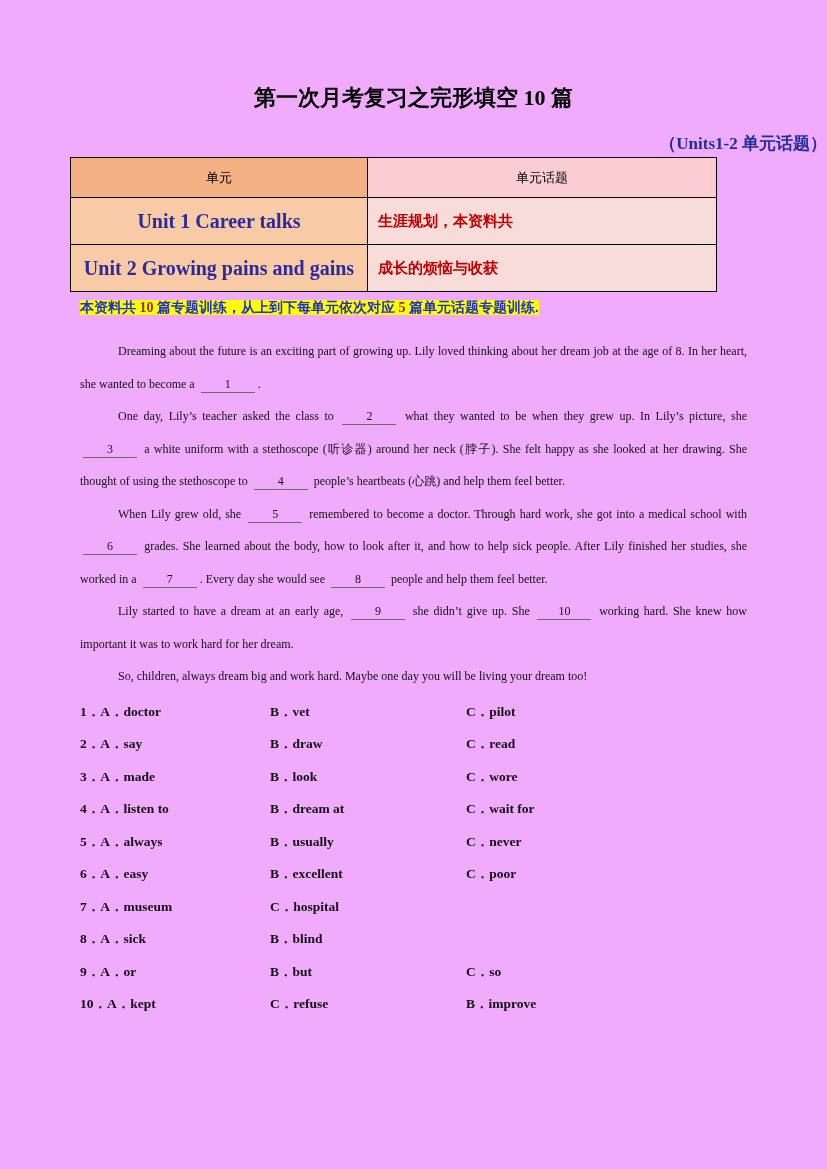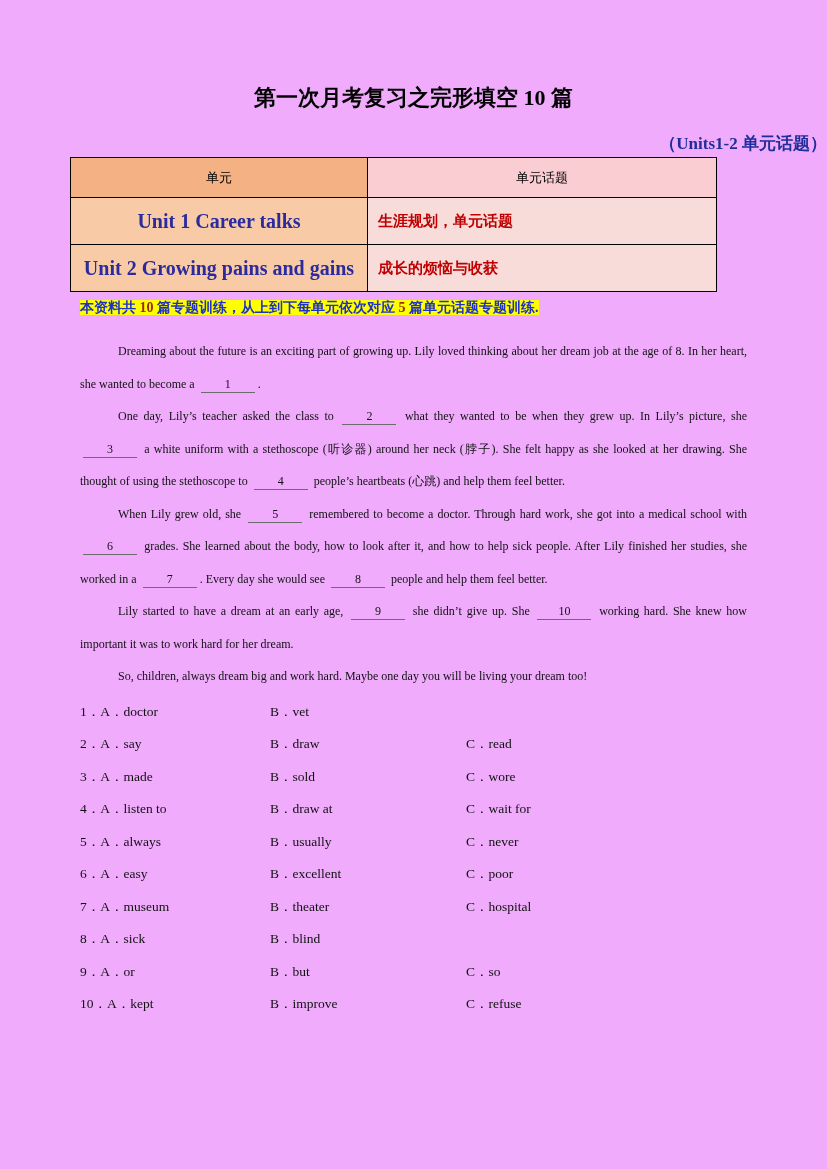--- a/index.html
+++ b/index.html
@@ -86,20 +86,21 @@
       border-bottom:1.2px solid #6b6b6b;
     }
     .options{
       margin:3px 80px 0;
       font-size:13.5px;
     }
     .q-row{
       display:grid;
       grid-template-columns:190px 196px 1fr;
       line-height:32.5px;
+      font-weight:bold;
     }
     .q-cell{white-space:nowrap;}
   </style>
 </head>
 <body>
 
 <div class="page">
 
   <div class="title">第一次月考复习之完形填空 10 篇</div>
 
@@ -108,21 +109,21 @@
   <table class="unit-table">
     <thead>
       <tr>
         <th class="th-unit">单元</th>
         <th class="th-topic">单元话题</th>
       </tr>
     </thead>
     <tbody>
         <tr>
           <td class="cell-unit">Unit 1 Career talks</td>
-          <td class="cell-topic">生涯规划，单元话题</td>
+          <td class="cell-topic">生涯规划，本资料共</td>
         </tr>
         <tr>
           <td class="cell-unit">Unit 2 Growing pains and gains</td>
           <td class="cell-topic">成长的烦恼与收获</td>
         </tr>
       </tbody>
   </table>
 
   <div class="notice"><span class="seg-blue">本资料共 </span><span class="seg-red">10</span><span class="seg-blue"> 篇专题训练，从上到下每单元依次对应 </span><span class="seg-red">5</span><span class="seg-blue"> 篇单元话题专题训练.</span></div>
 
@@ -131,60 +132,60 @@
       <p>One day, Lily’s teacher asked the class to <span class="blank">2</span> what they wanted to be when they grew up. In Lily’s picture, she <span class="blank">3</span> a white uniform with a stethoscope (听诊器) around her neck (脖子). She felt happy as she looked at her drawing. She thought of using the stethoscope to <span class="blank">4</span> people’s heartbeats (心跳) and help them feel better.</p>
       <p>When Lily grew old, she <span class="blank">5</span> remembered to become a doctor. Through hard work, she got into a medical school with <span class="blank">6</span> grades. She learned about the body, how to look after it, and how to help sick people. After Lily finished her studies, she worked in a <span class="blank">7</span>. Every day she would see <span class="blank">8</span> people and help them feel better.</p>
       <p>Lily started to have a dream at an early age, <span class="blank">9</span> she didn’t give up. She <span class="blank">10</span> working hard. She knew how important it was to work hard for her dream.</p>
       <p>So, children, always dream big and work hard. Maybe one day you will be living your dream too!</p>
     </div>
 
   <div class="options">
       <div class="q-row">
         <div class="q-cell">1．A．doctor</div>
         <div class="q-cell">B．vet</div>
+        <div class="q-cell">C．pilot</div>
       </div>
       <div class="q-row">
         <div class="q-cell">2．A．say</div>
         <div class="q-cell">B．draw</div>
         <div class="q-cell">C．read</div>
       </div>
       <div class="q-row">
         <div class="q-cell">3．A．made</div>
-        <div class="q-cell">B．sold</div>
+        <div class="q-cell">B．look</div>
         <div class="q-cell">C．wore</div>
       </div>
       <div class="q-row">
         <div class="q-cell">4．A．listen to</div>
-        <div class="q-cell">B．draw at</div>
+        <div class="q-cell">B．dream at</div>
         <div class="q-cell">C．wait for</div>
       </div>
       <div class="q-row">
         <div class="q-cell">5．A．always</div>
         <div class="q-cell">B．usually</div>
         <div class="q-cell">C．never</div>
       </div>
       <div class="q-row">
         <div class="q-cell">6．A．easy</div>
         <div class="q-cell">B．excellent</div>
         <div class="q-cell">C．poor</div>
       </div>
       <div class="q-row">
         <div class="q-cell">7．A．museum</div>
-        <div class="q-cell">B．theater</div>
         <div class="q-cell">C．hospital</div>
       </div>
       <div class="q-row">
         <div class="q-cell">8．A．sick</div>
         <div class="q-cell">B．blind</div>
       </div>
       <div class="q-row">
         <div class="q-cell">9．A．or</div>
         <div class="q-cell">B．but</div>
         <div class="q-cell">C．so</div>
       </div>
       <div class="q-row">
         <div class="q-cell">10．A．kept</div>
+        <div class="q-cell">C．refuse</div>
         <div class="q-cell">B．improve</div>
-        <div class="q-cell">C．refuse</div>
       </div>
     </div>
 
 </div>
 
 </body></html>

